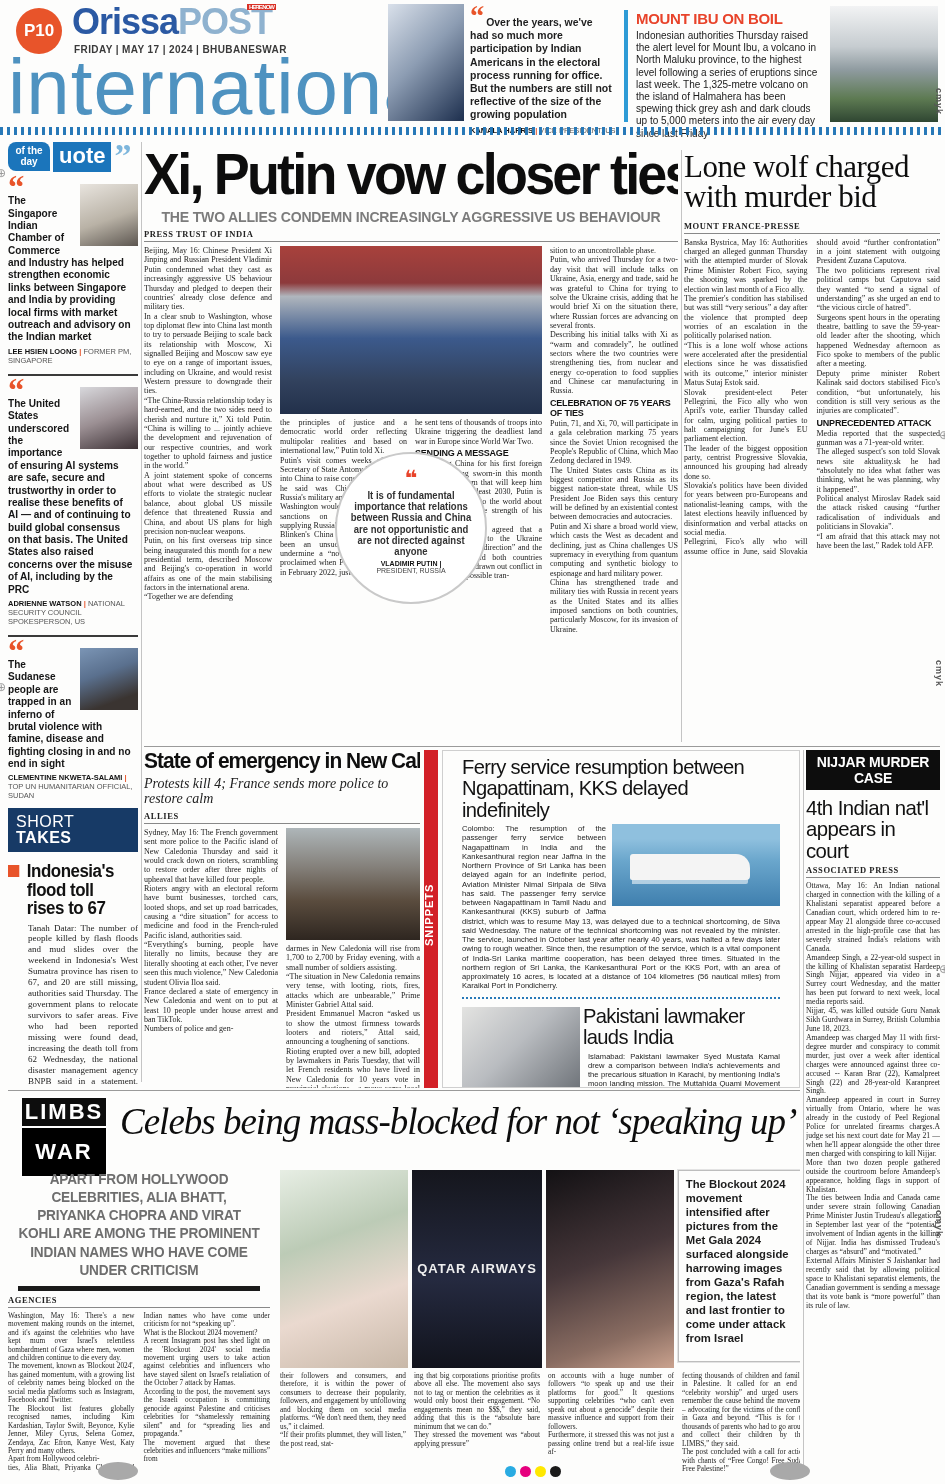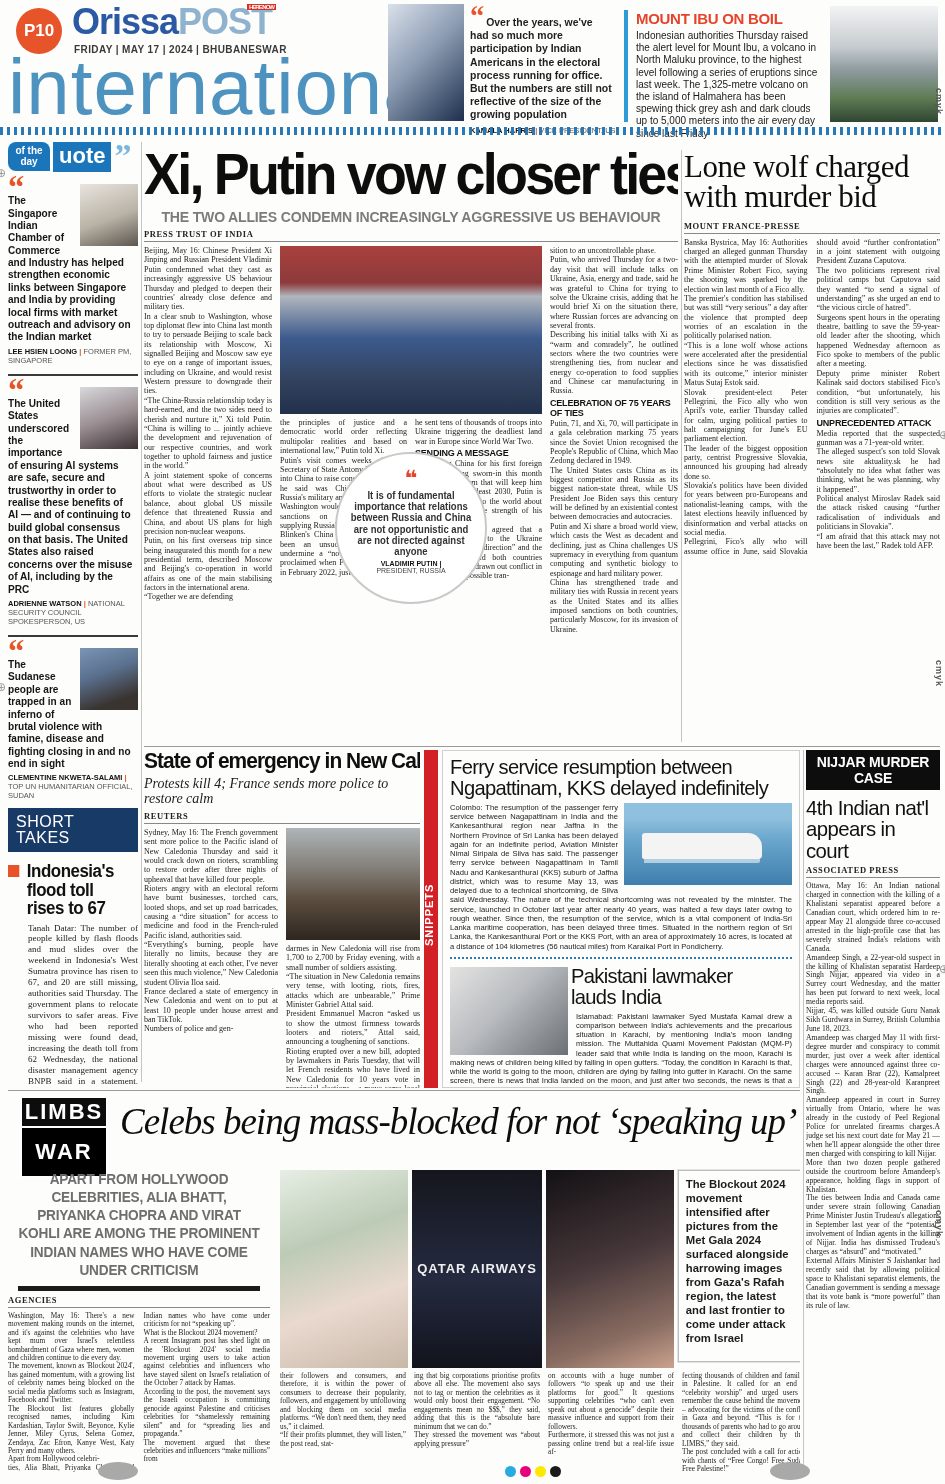--- a/index.html
+++ b/index.html
@@ -46,21 +46,21 @@
   .q-photo { float:right; width:58px; height:62px; margin:2px 0 2px 4px; }
   .ph-loong { background:linear-gradient(160deg,#e8e4de,#b9b2a6 55%,#5c5650); }
   .ph-watson { background:linear-gradient(160deg,#d8d8dc,#9b8f93 50%,#3b3034); }
   .ph-sudan { background:linear-gradient(160deg,#7b95b5,#5a708e 40%,#3a3431 80%); }
   .q-text { font:bold 10.5px/1.18 "Liberation Sans", sans-serif; color:#161616; transform:scaleX(.96); transform-origin:left; }
   .q-text::before { content:"\201C"; color:#e8542a; font:bold 34px/0.3 "Liberation Serif", serif; display:block; margin-bottom:2px; }
   .q-attr { font:bold 7.5px "Liberation Sans", sans-serif; color:#111; margin-top:4px; clear:both; }
   .q-attr .role { font-weight:normal; color:#555; }
   .q-div { border-top:2px solid #3a3a3a; margin:9px 0; }
   .takes-head { background:#173a66; color:#fff; font:16px/1 "Liberation Sans", sans-serif; padding:6px 8px; letter-spacing:.5px; margin:4px 0 10px; }
-  .takes-head b { font-weight:normal; }
+  .takes-head b { font-weight:bold; }
   .take { margin-bottom:8px; }
   .take-hl { font:bold 18px/1.02 "Liberation Sans", sans-serif; letter-spacing:-.5px; color:#111; margin-bottom:5px; position:relative; padding-left:20px; transform:scaleX(.94); transform-origin:left; }
   .take-hl::before { content:""; position:absolute; left:0; top:3px; width:12px; height:12px; background:#e8542a; }
   .take-body { font:9px/1.22 "Liberation Serif", serif; text-align:justify; white-space:pre-line; color:#1c1c1c; padding-left:20px; }
 
   
   .xi { position:absolute; left:144px; top:146px; width:534px; height:598px; overflow:hidden; }
   .xi-hl { font:bold 58px/0.95 "Liberation Sans", sans-serif; color:#0d0d0d; letter-spacing:-3px; transform:scaleX(.93); transform-origin:left; white-space:nowrap; }
   .xi-sf { font:bold 14.5px "Liberation Sans", sans-serif; color:#7c7c7c; text-align:center; letter-spacing:-.2px; margin:8px 0 4px; transform:scaleX(.97); }
   .xi-cols { display:flex; gap:8px; margin-top:2px; }
@@ -87,21 +87,21 @@
   .caledonia { position:absolute; left:144px; top:750px; width:276px; height:338px; overflow:hidden; }
   .cal-hl { font:bold 22px/1 "Liberation Sans", sans-serif; letter-spacing:-1px; color:#0f0f0f; transform:scaleX(.95); transform-origin:left; white-space:nowrap; }
   .cal-sf { font:italic 14px/1.1 "Liberation Serif", serif; color:#222; margin:4px 0 2px; }
   .cal-cols { display:flex; gap:8px; }
   .cal-cols > div { width:50%; }
   .ph-caledonia { width:100%; height:112px; margin-bottom:4px; background:linear-gradient(180deg,#aeb6b9 0,#84807a 35%,#5a4c3e 65%,#2e2620 100%); }
 
   .snippets { position:absolute; left:424px; top:750px; width:14px; height:338px; background:#d22027; }
   .snippets span { position:absolute; left:-1px; top:58%; transform:rotate(-90deg); transform-origin:left top; color:#fff; font:bold 11px "Liberation Sans", sans-serif; letter-spacing:1px; }
 
-  .midbox { position:absolute; left:442px; top:750px; width:358px; height:338px; border:1px solid #cfcfcf; padding:5px 7px; overflow:hidden; }
+  .midbox { position:absolute; left:442px; top:750px; width:358px; height:338px; border:1px solid #cfcfcf; padding:5px 19px; overflow:hidden; }
   .ferry-hl, .pak-hl { font:21px/1.02 "Liberation Sans", sans-serif; letter-spacing:-.7px; color:#131313; margin-bottom:4px; transform:scaleX(.96); transform-origin:left; }
   .ferry-body, .pak-body { font:7.6px/1.22 "Liberation Sans", sans-serif; text-align:justify; color:#1c1c1c; }
   .ph-ferry { float:right; width:168px; height:82px; margin:0 0 3px 6px; background:linear-gradient(180deg,#8fc0de 0 18%,#6aa6cc 45%,#3f7fae 100%); }
   .ph-ferry::after { content:""; position:absolute; left:18px; top:30px; width:120px; height:26px; background:#f4f4f4; border-radius:3px 14px 4px 2px; box-shadow:0 6px 0 -2px rgba(255,255,255,.55); }
   .mid-div { border-top:2px dotted #2879b8; margin:6px 0; }
   .pak-row { overflow:hidden; }
   .ph-kamal { float:left; width:118px; height:88px; margin:2px 8px 2px 0; background:linear-gradient(135deg,#e3e3e1,#b9bcc0 45%,#6b7076 100%); }
 
   
   .nijjar { position:absolute; left:806px; top:750px; width:134px; height:722px; overflow:hidden; }
@@ -278,21 +278,21 @@
       <div class="body-text">Media reported that the suspected gunman was a 71-year-old writer.
 The alleged suspect's son told Slovak news site aktuality.sk he had “absolutely no idea what father was thinking, what he was planning, why it happened”.
 Political analyst Miroslav Radek said the attack risked causing “further radicalisation of individuals and politicians in Slovakia”.
 “I am afraid that this attack may not have been the last,” Radek told AFP.</div>
     </div>
   </div>
 
   <div class="caledonia">
     <div class="cal-hl">State of emergency in New Caledonia</div>
     <div class="cal-sf">Protests kill 4; France sends more police to restore calm</div>
-    <div class="byline">REUTERS</div>
+    <div class="byline">ALLIES</div>
     <div class="cal-cols">
       <div class="body-text">Sydney, May 16: The French government sent more police to the Pacific island of New Caledonia Thursday and said it would crack down on rioters, scrambling to restore order after three nights of upheaval that have killed four people.
 Rioters angry with an electoral reform have burnt businesses, torched cars, looted shops, and set up road barricades, causing a “dire situation” for access to medicine and food in the French-ruled Pacific island, authorities said.
 “Everything's burning, people have literally no limits, because they are literally shooting at each other, I've never seen this much violence,” New Caledonia student Olivia Iloa said.
 France declared a state of emergency in New Caledonia and went on to put at least 10 people under house arrest and ban TikTok.
 Numbers of police and gen-</div>
       <div>
         <div class="photo ph-caledonia"></div>
         <div class="body-text">darmes in New Caledonia will rise from 1,700 to 2,700 by Friday evening, with a small number of soldiers assisting.
 “The situation in New Caledonia remains very tense, with looting, riots, fires, attacks which are unbearable,” Prime Minister Gabriel Attal said.

